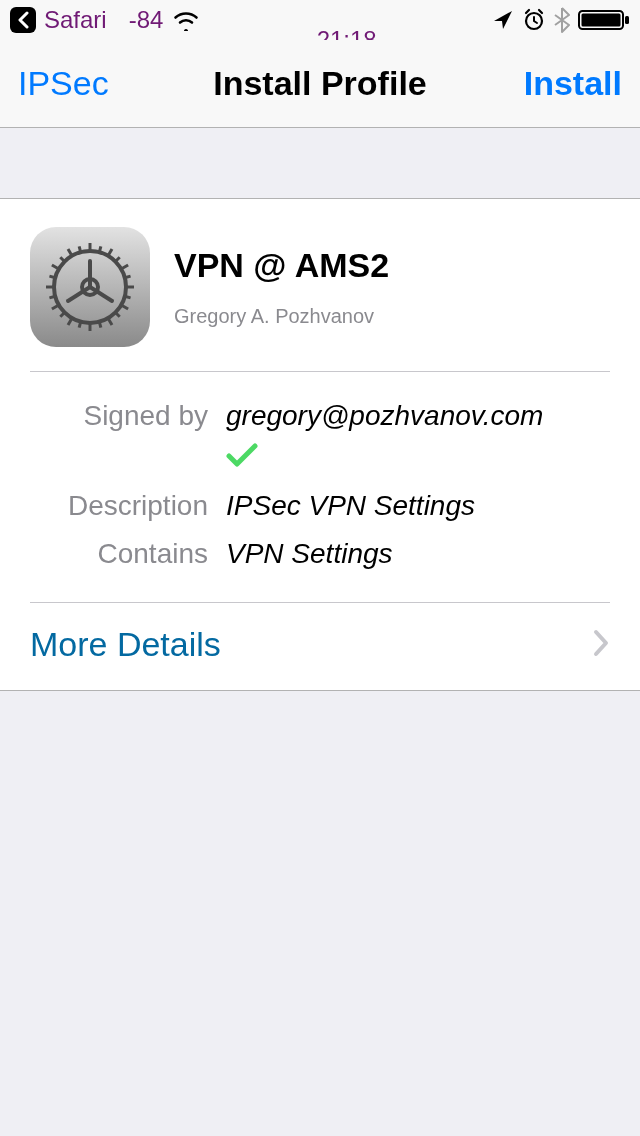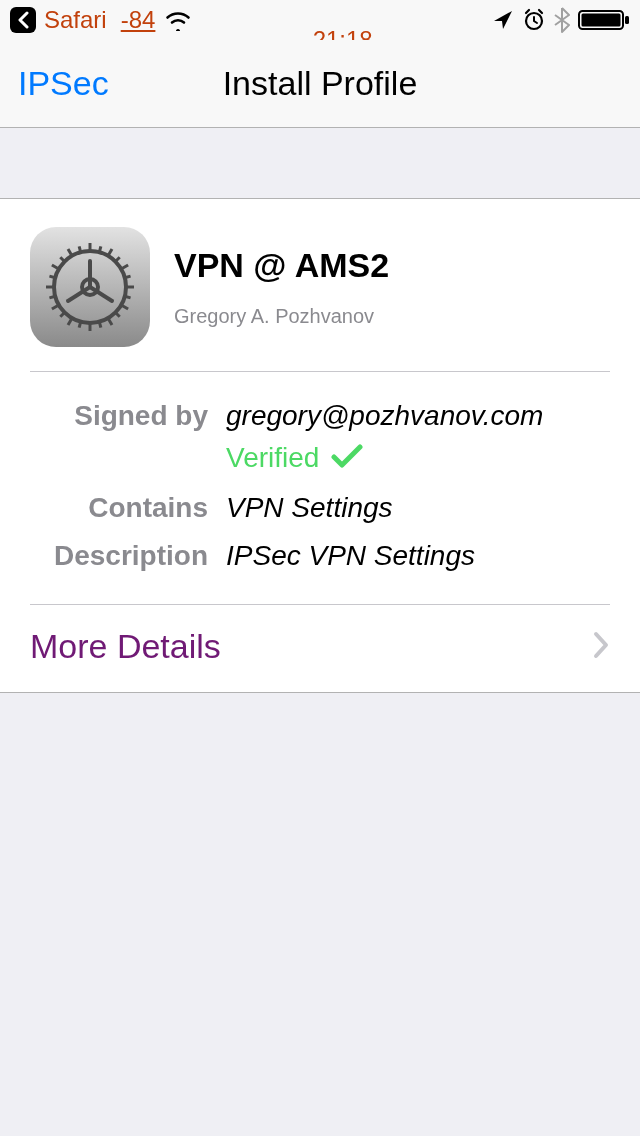--- a/index.html
+++ b/index.html
@@ -13,21 +13,21 @@
     
     .status-bar {
       height: 40px;
       background: #f8f8f8;
       display: flex;
       align-items: center;
       justify-content: space-between;
       padding: 0 10px;
       font-size: 24px;
       font-weight: 500;
-      color: #c2410c;
+      color: #701a75;
     }
     .status-left { display: flex; align-items: center; gap: 8px; }
     .status-right { display: flex; align-items: center; gap: 8px; }
     .back-badge {
       background: #000;
       color: #fff;
       border-radius: 6px;
       width: 26px;
       height: 26px;
       display: flex;
@@ -50,21 +50,21 @@
       padding: 0 18px;
     }
     .nav-cancel {
       color: #007aff;
       font-size: 34px;
       font-weight: 400;
     }
     .nav-title {
       color: #000;
       font-size: 34px;
-      font-weight: 400;
+      font-weight: 700;
       position: absolute;
       left: 0; right: 0;
       text-align: center;
       pointer-events: none;
     }
     .nav-install {
       color: #007aff;
       font-size: 34px;
       font-weight: 600;
     }
@@ -109,21 +109,20 @@
       align-items: flex-start;
       padding: 8px 0;
     }
     .info-label {
       width: 196px;
       text-align: right;
       color: #8a8a8f;
       font-size: 28px;
       padding-right: 18px;
       flex-shrink: 0;
-      font-weight: bold;
     }
     .info-value {
       color: #000;
       font-size: 28px;
       flex: 1;
       font-style: italic;
     }
     .verified-row {
       display: flex;
       align-items: center;
@@ -140,37 +139,37 @@
     }
     .more-row {
       display: flex;
       align-items: center;
       justify-content: space-between;
       padding: 22px 0 26px 0;
       border-top: 1px solid #c8c7cc;
     }
     .more-text {
       font-size: 34px;
-      color: #701a75;
+      color: #0369a1;
     }
     .chevron { color: #c7c7cc; }
     .card-bottom-border { height: 1px; background: #b2b2b2; }
   </style>
 </head>
 <body>
 
 <div class="status-bar">
   <div class="status-left">
     <span class="back-badge">
       <svg width="14" height="18" viewBox="0 0 14 18">
         <path d="M11 2 L4 9 L11 16" stroke="#fff" stroke-width="3" fill="none" stroke-linecap="round" stroke-linejoin="round"></path>
       </svg>
     </span>
     <span>Safari</span>
-    <span style="margin-left:6px;text-decoration:underline;">-84</span>
+    <span style="margin-left:14px;">-84</span>
     <span class="wifi-icon">
       <svg width="30" height="22" viewBox="0 0 30 22">
         <path d="M15 20 a2 2 0 1 0 0.001 0 Z" fill="#000"></path>
         <path d="M9 13.5 a9 9 0 0 1 12 0" stroke="#000" stroke-width="2.6" fill="none" stroke-linecap="round"></path>
         <path d="M4.5 8.5 a16 16 0 0 1 21 0" stroke="#000" stroke-width="2.6" fill="none" stroke-linecap="round"></path>
       </svg>
     </span>
   </div>
   <div style="font-weight:400;margin-top:39px;">21:18</div>
   <div class="status-right">
@@ -197,20 +196,21 @@
         <rect x="3.5" y="5.5" width="39" height="13" rx="1.5" fill="#000"></rect>
         <rect x="47" y="8" width="4" height="8" rx="1.5" fill="#000"></rect>
       </svg>
     </span>
   </div>
 </div>
 
 <div class="nav-bar" style="position:relative;">
   <span class="nav-cancel">IPSec</span>
   <span class="nav-title">Install Profile</span>
+  <span class="nav-install">Install</span>
 </div>
 
 <div class="content">
   <div class="spacer-top"></div>
   <div class="card-bottom-border"></div>
 
   <div class="profile-card">
 
     <div class="profile-header">
       <div class="profile-icon">
@@ -278,34 +278,33 @@
 
     <div class="divider"></div>
 
     <div class="info-block">
       <div class="info-row">
         <div class="info-label">Signed by</div>
         <div class="info-value">gregory@pozhvanov.com</div>
       </div>
       <div class="verified-row">
         <div class="info-label"></div>
-        <span class="verified-text">Verified</span>
         <span class="verified-check">
           <svg width="32" height="26" viewBox="0 0 32 26">
             <path d="M3 14 L11 22 L29 4" stroke="#4cd964" stroke-width="5" fill="none" stroke-linecap="round" stroke-linejoin="round"></path>
           </svg>
         </span>
       </div>
       <div class="info-row">
+        <div class="info-label">Description</div>
+        <div class="info-value">IPSec VPN Settings</div>
+      </div>
+      <div class="info-row">
         <div class="info-label">Contains</div>
         <div class="info-value">VPN Settings</div>
-      </div>
-      <div class="info-row">
-        <div class="info-label">Description</div>
-        <div class="info-value">IPSec VPN Settings</div>
       </div>
     </div>
 
     <div class="more-row">
       <span class="more-text">More Details</span>
       <span class="chevron">
         <svg width="18" height="30" viewBox="0 0 18 30">
           <path d="M4 4 L14 15 L4 26" stroke="#c7c7cc" stroke-width="4" fill="none" stroke-linecap="round" stroke-linejoin="round"></path>
         </svg>
       </span>

